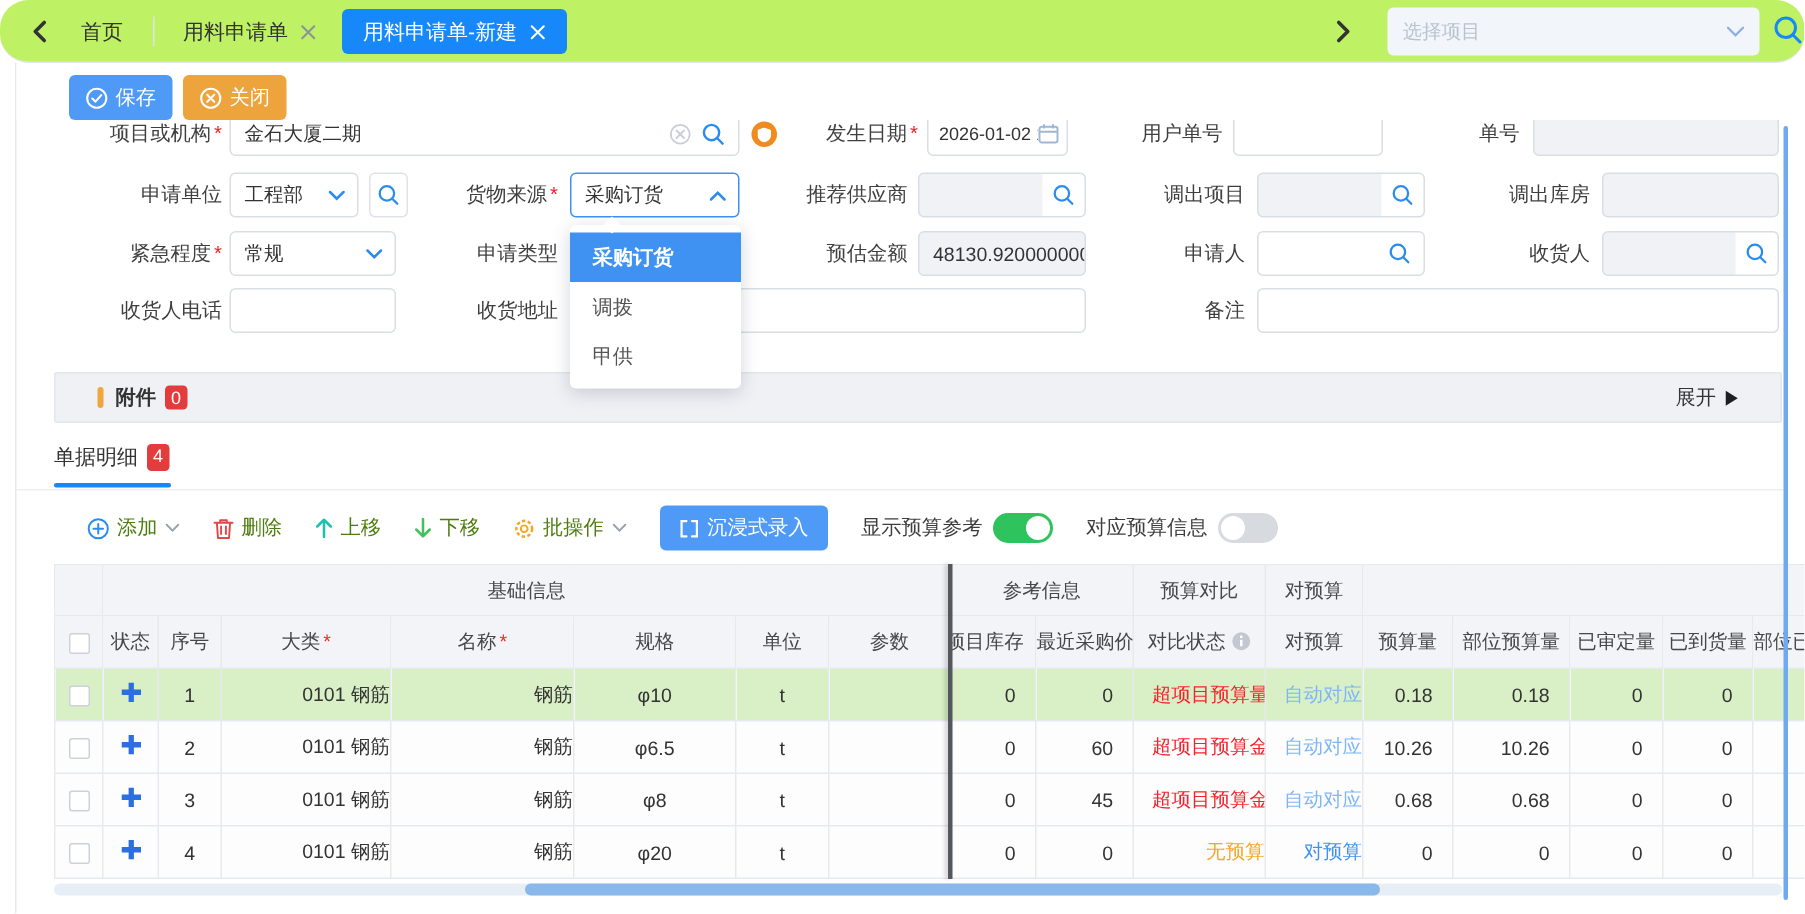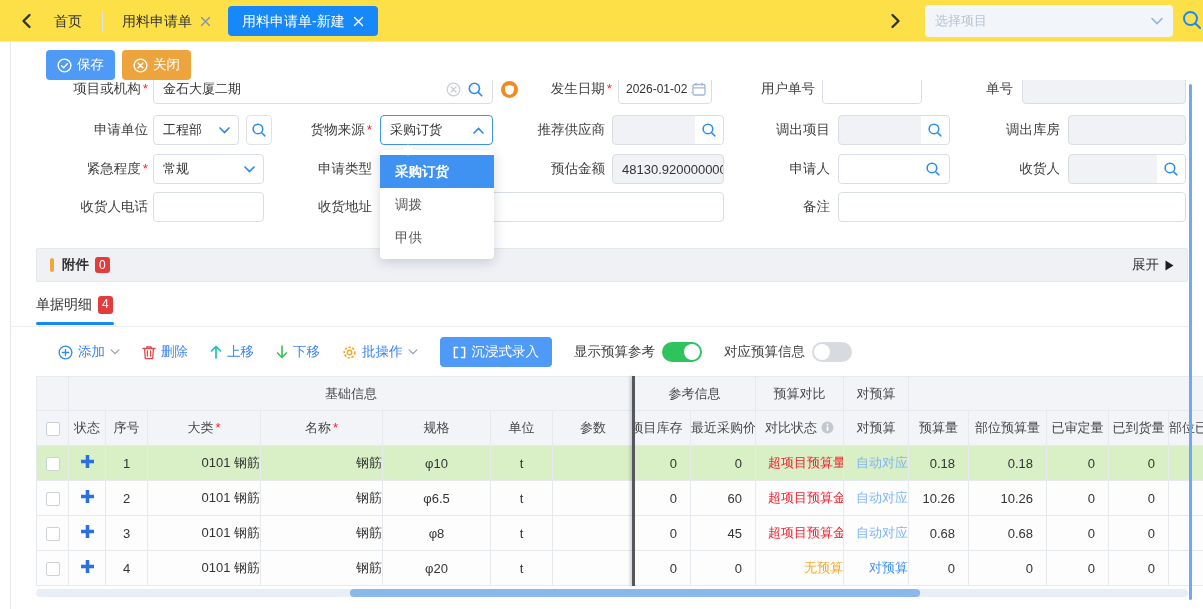--- a/index.html
+++ b/index.html
@@ -1,21 +1,21 @@
 <!DOCTYPE html>
 <html><head>
 <meta charset="utf-8">
 <style>
   html,body{margin:0;padding:0;background:#fff;}
   *{box-sizing:border-box;}
   body{font-family:"Liberation Sans","DejaVu Sans",sans-serif;color:#333;}
   .screen{position:relative;width:1203px;height:609px;background:#fff;overflow:hidden;}
 
   
-  .tabbar{position:absolute;left:0;top:0;width:1203px;height:42px;background:#fde047;border-bottom:1px solid #e3e7ed;}
+  .tabbar{position:absolute;left:0;top:0;width:1203px;height:42px;background:#bef264;border-bottom:1px solid #e3e7ed;border-radius:19px;}
   .backchev{position:absolute;left:16px;top:10px;width:22px;height:22px;color:#333;cursor:pointer;}
   .fwdchev{position:absolute;left:884px;top:10px;width:22px;height:22px;color:#333;}
   .tab{position:absolute;top:6px;height:30px;line-height:30px;font-size:14px;color:#333;display:flex;align-items:center;gap:8px;padding:0 6px;}
   .tab-home{left:48px;}
   .tab-mat{left:116px;}
   .tsep{position:absolute;top:11px;width:1px;height:20px;background:#dfe3e9;}
   .tab.active{left:228px;background:#1788fa;border-radius:4px;color:#fff;padding:0 14px;}
   .xicon{width:11px;height:11px;display:inline-block;}
   .topsearch{position:absolute;left:925px;top:5px;width:248px;height:32px;background:#f2f6fb;border-radius:4px;display:flex;align-items:center;padding:0 10px;}
   .topsearch .ph{color:#b9c3cf;font-size:13px;flex:1;}
@@ -43,34 +43,34 @@
   .qbtn{position:absolute;width:26px;height:30px;border:1px solid #dfe3e9;border-radius:4px;display:flex;align-items:center;justify-content:center;background:#fff;}
   .badge-orange{position:absolute;width:17px;height:17px;border-radius:50%;background:#f08c1f;color:#fff;display:flex;align-items:center;justify-content:center;}
 
   
   .ddpanel{position:absolute;left:380px;top:150px;width:114px;background:#fff;border-radius:4px;box-shadow:0 3px 12px rgba(60,70,90,.22);padding:5px 0;z-index:30;}
   .ddpanel .notch{position:absolute;left:24px;top:-4px;width:8px;height:8px;background:#fff;transform:rotate(45deg);}
   .opt{height:33px;line-height:33px;padding-left:15px;font-size:13.5px;color:#555;cursor:pointer;}
   .opt.sel{background:#3f92f1;color:#fff;font-weight:bold;}
 
   
-  .attach{position:absolute;left:36px;top:248px;width:1152px;height:34px;background:#eff1f5;border:1px solid #e3e6ec;border-radius:2px;display:flex;align-items:center;padding:0 13px;z-index:2;}
+  .attach{position:absolute;left:36px;top:248px;width:1152px;height:34px;background:#eff1f5;border:1px solid #e3e6ec;border-radius:2px;display:flex;align-items:center;padding:0 28px;z-index:2;}
   .attach .pill{width:4px;height:14px;border-radius:2px;background:#f0a63e;margin-right:8px;}
   .attach .t{font-size:13.5px;font-weight:bold;color:#333;}
   .badge-red{display:inline-block;min-width:12px;background:#e23c3c;color:#fff;font-size:12px;line-height:16px;border-radius:3px;padding:0 4px;text-align:center;margin-left:6px;}
   .attach .expand{margin-left:auto;display:flex;align-items:center;gap:6px;font-size:13.5px;color:#333;cursor:pointer;}
 
   
   .dettab{position:absolute;left:36px;top:296px;display:flex;font-size:14px;color:#333;}
   .dettab-underline{position:absolute;left:36px;top:322px;width:78px;height:3px;background:#1788fa;border-radius:2px;}
   .dettab-line{position:absolute;left:11px;top:326px;width:1178px;height:1px;background:#eceef2;}
 
   
   .dtb{position:absolute;left:58px;top:336px;height:32px;display:flex;align-items:center;gap:22px;}
-  .tool{display:flex;align-items:center;gap:5px;font-size:13.5px;color:#3b82f6;cursor:pointer;white-space:nowrap;}
+  .tool{display:flex;align-items:center;gap:5px;font-size:13.5px;color:#4d7c0f;cursor:pointer;white-space:nowrap;}
   .btn-immersive{height:30px;background:#4e9af6;color:#fff;border:none;border-radius:4px;font-size:13.5px;display:flex;align-items:center;gap:6px;padding:0 13px;cursor:pointer;}
   .tggroup{display:flex;align-items:center;gap:7px;font-size:13.5px;color:#3d3d3d;}
   .toggle{width:40px;height:20px;border-radius:10px;position:relative;cursor:pointer;}
   .toggle.on{background:#2ec35c;}
   .toggle.off{background:#d7dade;}
   .toggle .knob{position:absolute;top:2px;width:16px;height:16px;border-radius:50%;background:#fff;}
   .toggle.on .knob{right:2px;}
   .toggle.off .knob{left:2px;}
 
   

